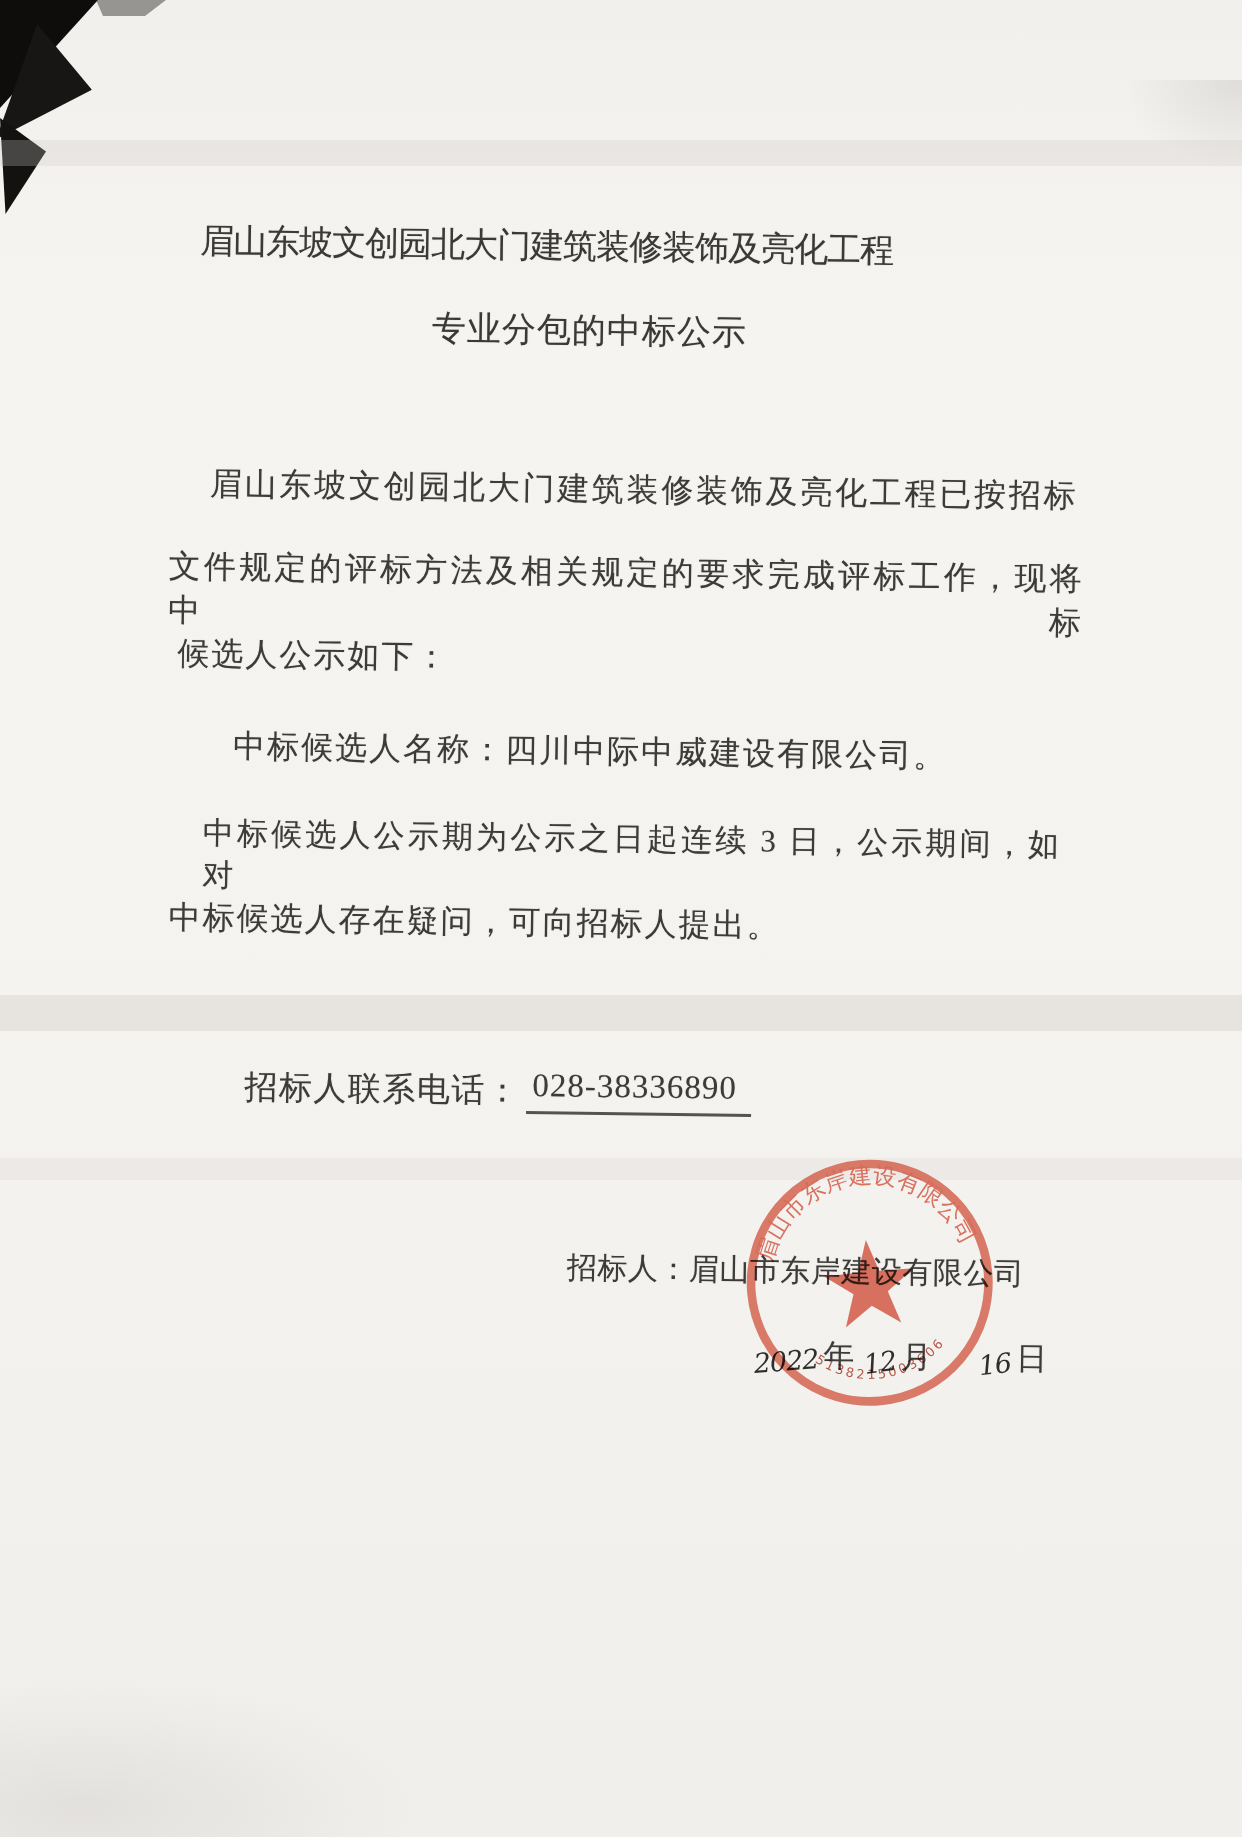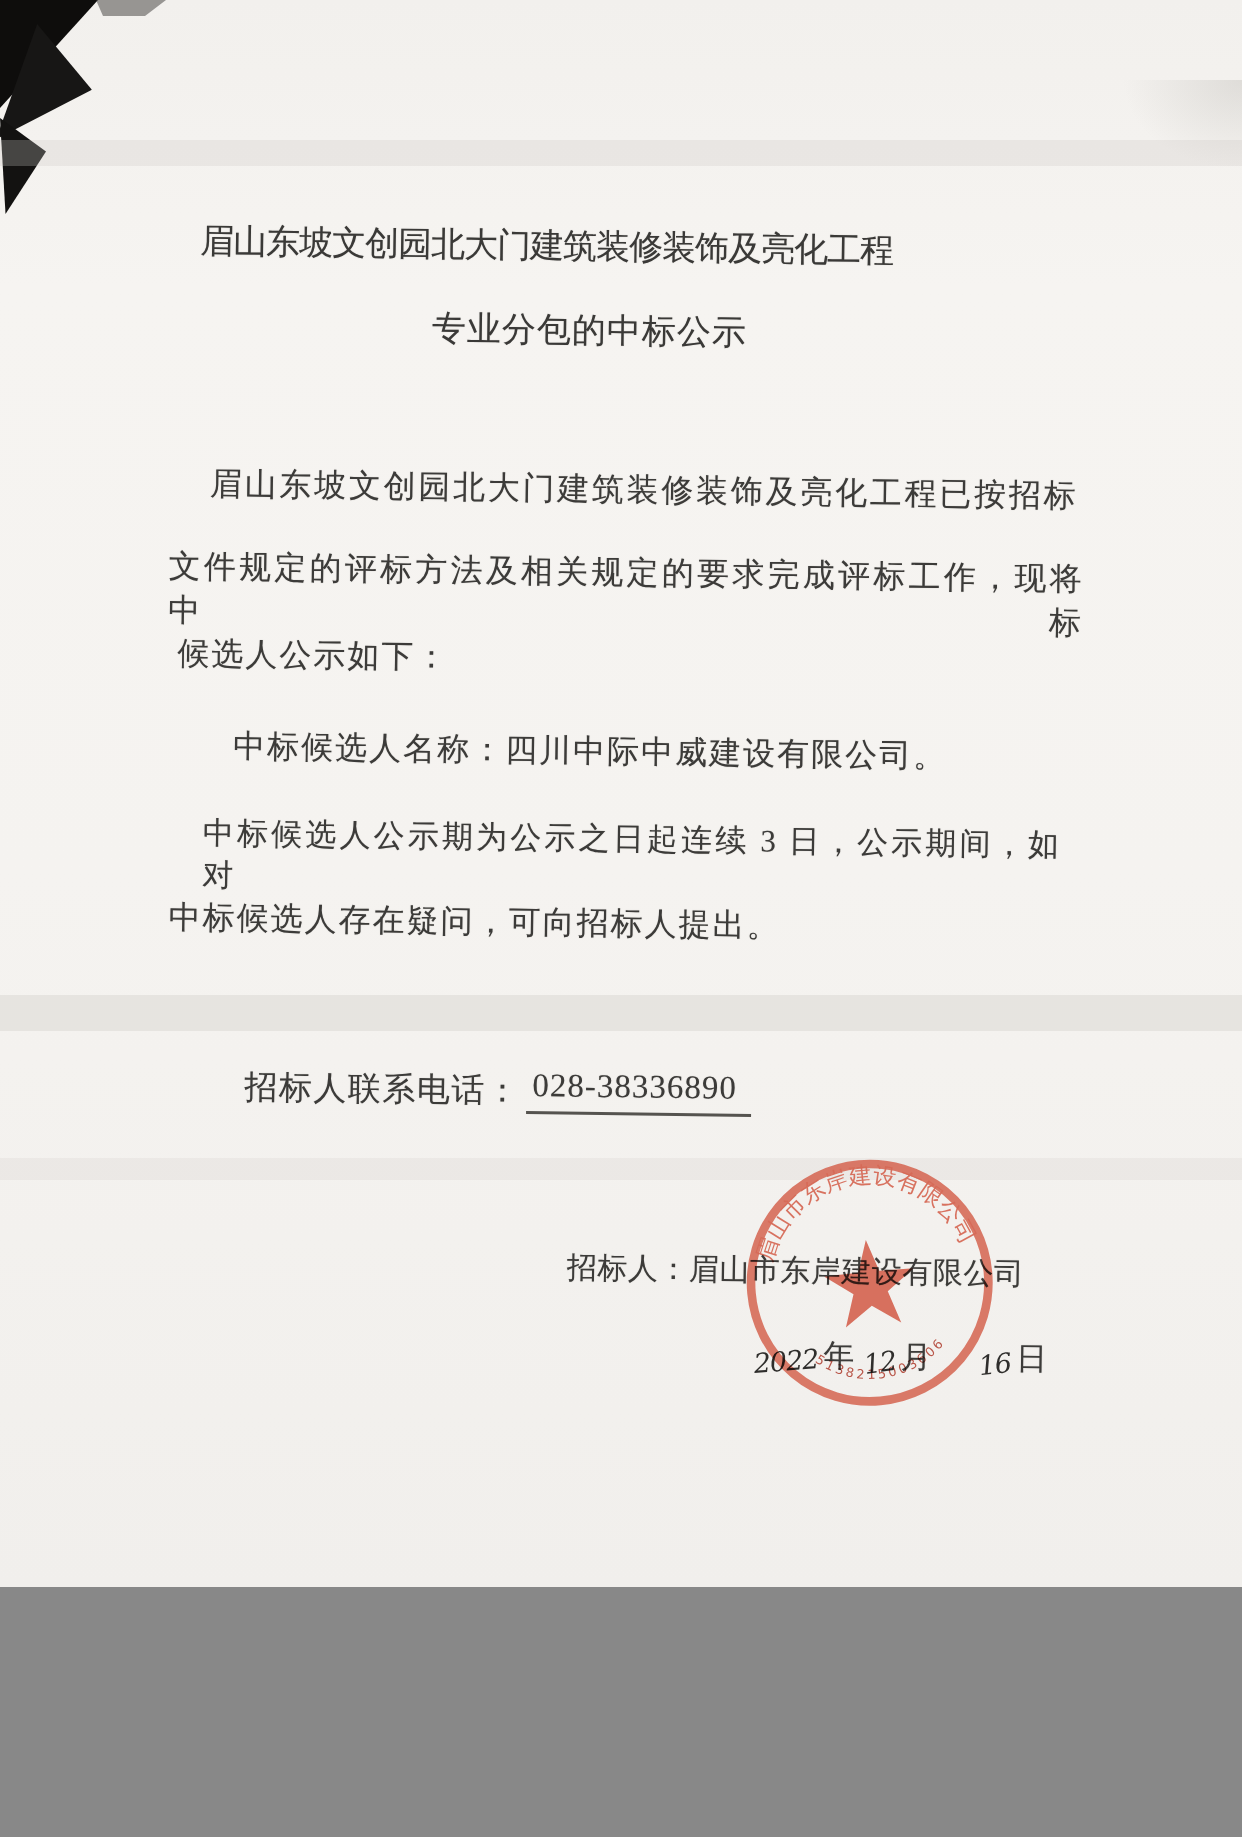--- a/index.html
+++ b/index.html
@@ -1,17 +1,17 @@
 <!DOCTYPE html>
 <html><head>
 <meta charset="utf-8">
 <style>
   html,body { margin:0; padding:0; background:#888; }
   .page {
-    position:relative; width:1242px; height:1587px; overflow:hidden;
+    position:relative; width:1242px; height:1837px; overflow:hidden;
     background:
       linear-gradient(180deg, #f2f0ed 0%, #f6f4f1 18%, #f5f3f0 55%, #f3f1ee 78%, #f1efec 100%);
     font-family:"Liberation Serif","DejaVu Serif",serif;
     color:#3c3b39;
   }
   .content { position:absolute; inset:0; transform:rotate(0.8deg); transform-origin:180px 470px; }
   .t { position:absolute; white-space:nowrap; text-shadow:0 0 1px rgba(70,68,64,.35); }
   .jline { position:absolute; text-align:justify; text-align-last:justify; text-shadow:0 0 1px rgba(70,68,64,.35); }
   .title { font-size:34px; letter-spacing:-1px; color:#3a3937; }
   .title2 { font-size:34px; letter-spacing:1px; color:#3a3937; }

